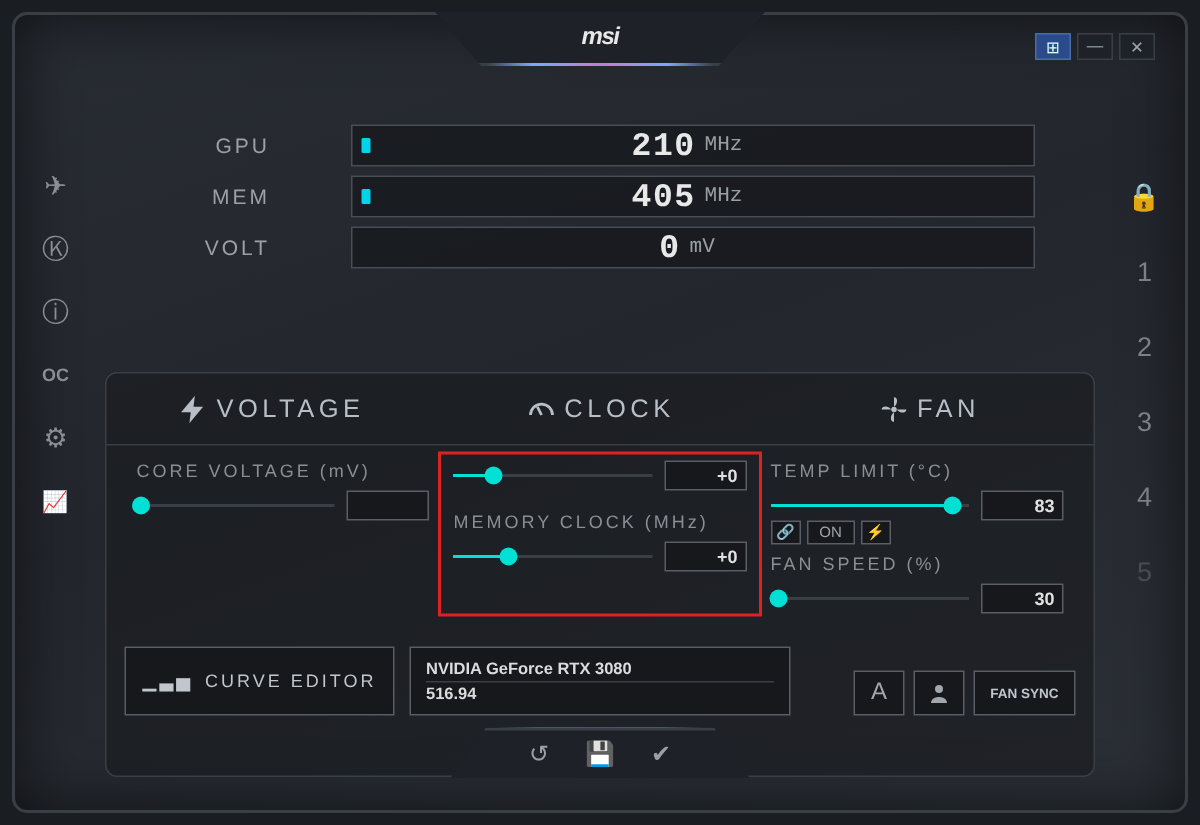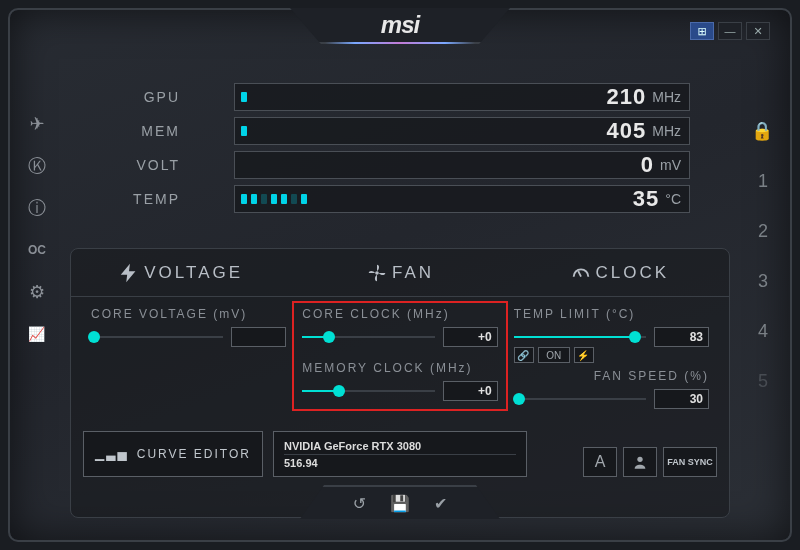--- a/index.html
+++ b/index.html
@@ -21,21 +21,21 @@
   .logo-plate {
     position: absolute; left: 50%; top: -2px; transform: translateX(-50%);
     width: 220px; height: 36px;
     background: #1e2127;
     clip-path: polygon(0 0,100% 0,86% 100%,14% 100%);
     border-bottom: 2px solid #3a3f46;
     display: flex; align-items: center; justify-content: center;
   }
   .logo {
     font-style: italic; font-weight: 900; color: #e8e8e8;
-    font-size: 24px; letter-spacing: -1px;
+    font-size: 16px; letter-spacing: -1px;
   }
   .logo-glow {
     position: absolute; left: 50%; top: 32px; transform: translateX(-50%);
     width: 150px; height: 2px;
     background: linear-gradient(90deg, transparent, #7aa8ff 20%, #c27bd6 50%, #7aa8ff 80%, transparent);
   }
   
   .win-controls {
     position: absolute; right: 20px; top: 12px; display: flex; gap: 4px;
   }
@@ -74,22 +74,23 @@
   .mon-row {
     display: flex; align-items: center; height: 34px; gap: 44px;
   }
   .mon-label {
     width: 70px; text-align: right; color: #9aa0a6; font-size: 14px;
     letter-spacing: 2px; margin-right: 10px;
   }
   .mon-bar {
     flex: 1; height: 28px; border: 1px solid #4a4f56;
     background: rgba(18,20,24,.6); position: relative;
-    display: flex; align-items: center; justify-content: flex-end;
+    display: flex; align-items: center; justify-content: center;
     padding-right: 8px;
+    font-family: Liberation Mono, monospace;
   }
   .mon-segments {
     position: absolute; left: 6px; top: 50%; transform: translateY(-50%);
     display: flex; gap: 4px;
   }
   .seg { width: 6px; height: 10px; background: #00d4e8; border-radius: 1px;}
   .seg.dim { opacity: .25; }
   .mon-val {
     color: #e8e8e8; font-size: 22px; font-weight: bold; letter-spacing: 1px;
   }
@@ -168,21 +169,21 @@
   .gpu-info div:first-child { border-bottom: 1px solid #3a3f46; }
   .right-btns {
     width: 180px; display: flex; gap: 6px; align-items: flex-end;
     justify-content: flex-end;
   }
   .sq-btn {
     width: 34px; height: 30px; border: 1px solid #5a5f66; background: #16181c;
     color: #a0a6ac; display: flex; align-items: center; justify-content: center;
   }
   .sync-btn {
-    width: 54px; height: 30px; border: 1px solid #5a5f66; background: #16181c;
+    width: 68px; height: 30px; border: 1px solid #5a5f66; background: #16181c;
     color: #c0c6cc; font-size: 9px; font-weight: bold; line-height: 10px;
     display: flex; flex-direction: column; align-items: center; justify-content: center;
   }
   
   .bottom-plate {
     position: absolute; left: 50%; bottom: -2px; transform: translateX(-50%);
     width: 200px; height: 34px; background: #1e2127;
     clip-path: polygon(12% 0,88% 0,100% 100%,0 100%);
     border-top: 2px solid #3a3f46;
     display: flex; align-items: center; justify-content: center; gap: 24px;
@@ -249,81 +250,64 @@
         <span class="mon-unit">MHz</span>
       </div>
     </div>
     <div class="mon-row">
       <div class="mon-label">VOLT</div>
       <div class="mon-bar">
         <span class="mon-val">0</span>
         <span class="mon-unit">mV</span>
       </div>
     </div>
-    <div class="mon-row">
-      <div class="mon-label">TEMP</div>
-      <div class="mon-bar">
-        <div class="mon-segments">
-          <span class="seg"></span>
-            <span class="seg"></span>
-            <span class="seg dim"></span>
-          <span class="seg"></span>
-            <span class="seg"></span>
-            <span class="seg dim"></span>
-          <span class="seg"></span>
-        </div>
-        <span class="mon-val">35</span>
-        <span class="mon-unit">°C</span>
-      </div>
-    </div>
   </div>
 
   <div class="main-panel">
     <div class="section-headers">
       <div class="section-h">
         <svg viewBox="0 0 24 24" fill="#b8bec6">
             <path d="M13 2 3 14h7l-1 8 10-12h-7z"></path>
           </svg>
         <span>VOLTAGE</span>
       </div>
       <div class="section-h">
+        <svg viewBox="0 0 24 24" fill="none" stroke="#b8bec6" stroke-width="2">
+            <path d="M4 16a8 8 0 0 1 16 0"></path>
+            <path d="M12 16 9 10"></path>
+          </svg>
+        <span>CLOCK</span>
+      </div>
+      <div class="section-h">
         <svg viewBox="0 0 24 24" fill="#b8bec6">
             <circle cx="12" cy="12" r="2"></circle>
             <path d="M12 3c3 0 3 5 0 7M21 12c0 3-5 3-7 0M12 21c-3 0-3-5 0-7M3 12c0-3 5-3 7 0"></path>
           </svg>
         <span>FAN</span>
       </div>
-      <div class="section-h">
-        <svg viewBox="0 0 24 24" fill="none" stroke="#b8bec6" stroke-width="2">
-            <path d="M4 16a8 8 0 0 1 16 0"></path>
-            <path d="M12 16 9 10"></path>
-          </svg>
-        <span>CLOCK</span>
-      </div>
     </div>
 
     <div class="controls-row">
 
       <div class="col">
         <div class="ctrl-group">
           <div class="ctrl-label">CORE VOLTAGE (mV)</div>
           <div class="slider-row">
             <div class="slider">
               <div class="fill" style="width:2%"></div>
                 <div class="thumb" style="left:2%"></div>
             </div>
             <div class="val-box"></div>
           </div>
         </div>
       </div>
 
       <div class="col center">
         <div class="red-box"></div>
         <div class="ctrl-group">
-          <div class="ctrl-label">CORE CLOCK (MHz)</div>
           <div class="slider-row">
             <div class="slider">
               <div class="fill" style="width:20%"></div>
                 <div class="thumb" style="left:20%"></div>
             </div>
             <div class="val-box">+0</div>
           </div>
         </div>
         <div class="ctrl-group">
           <div class="ctrl-label">MEMORY CLOCK (MHz)</div>
@@ -347,21 +331,21 @@
             </div>
             <div class="val-box">83</div>
           </div>
         </div>
         <div class="mini-toggle">
           <div class="mini-box">🔗</div>
           <div class="mini-box" style="width:32px">ON</div>
           <div class="mini-box">⚡</div>
         </div>
         <div class="ctrl-group">
-          <div class="ctrl-label" style="text-align:right">FAN SPEED (%)</div>
+          <div class="ctrl-label" style="">FAN SPEED (%)</div>
           <div class="slider-row">
             <div class="slider">
               <div class="fill" style="width:4%"></div>
                 <div class="thumb" style="left:4%"></div>
             </div>
             <div class="val-box">30</div>
           </div>
         </div>
       </div>
     </div>

